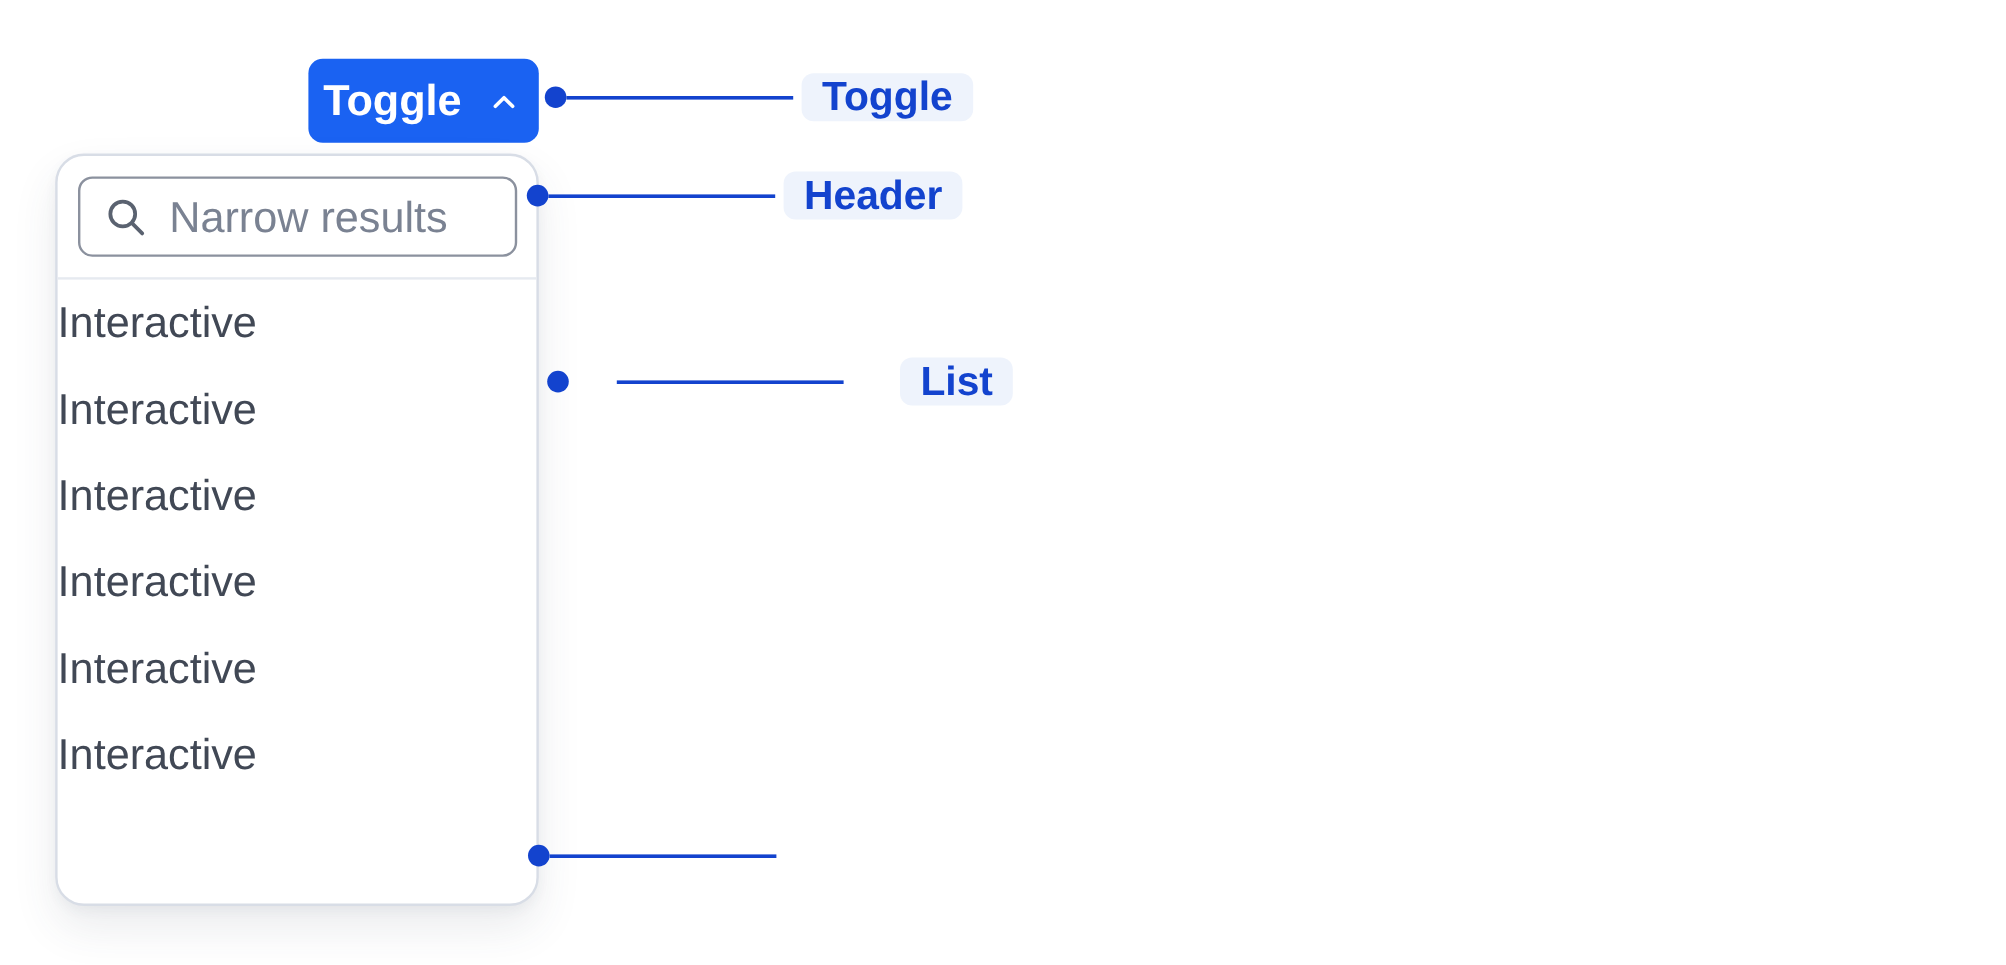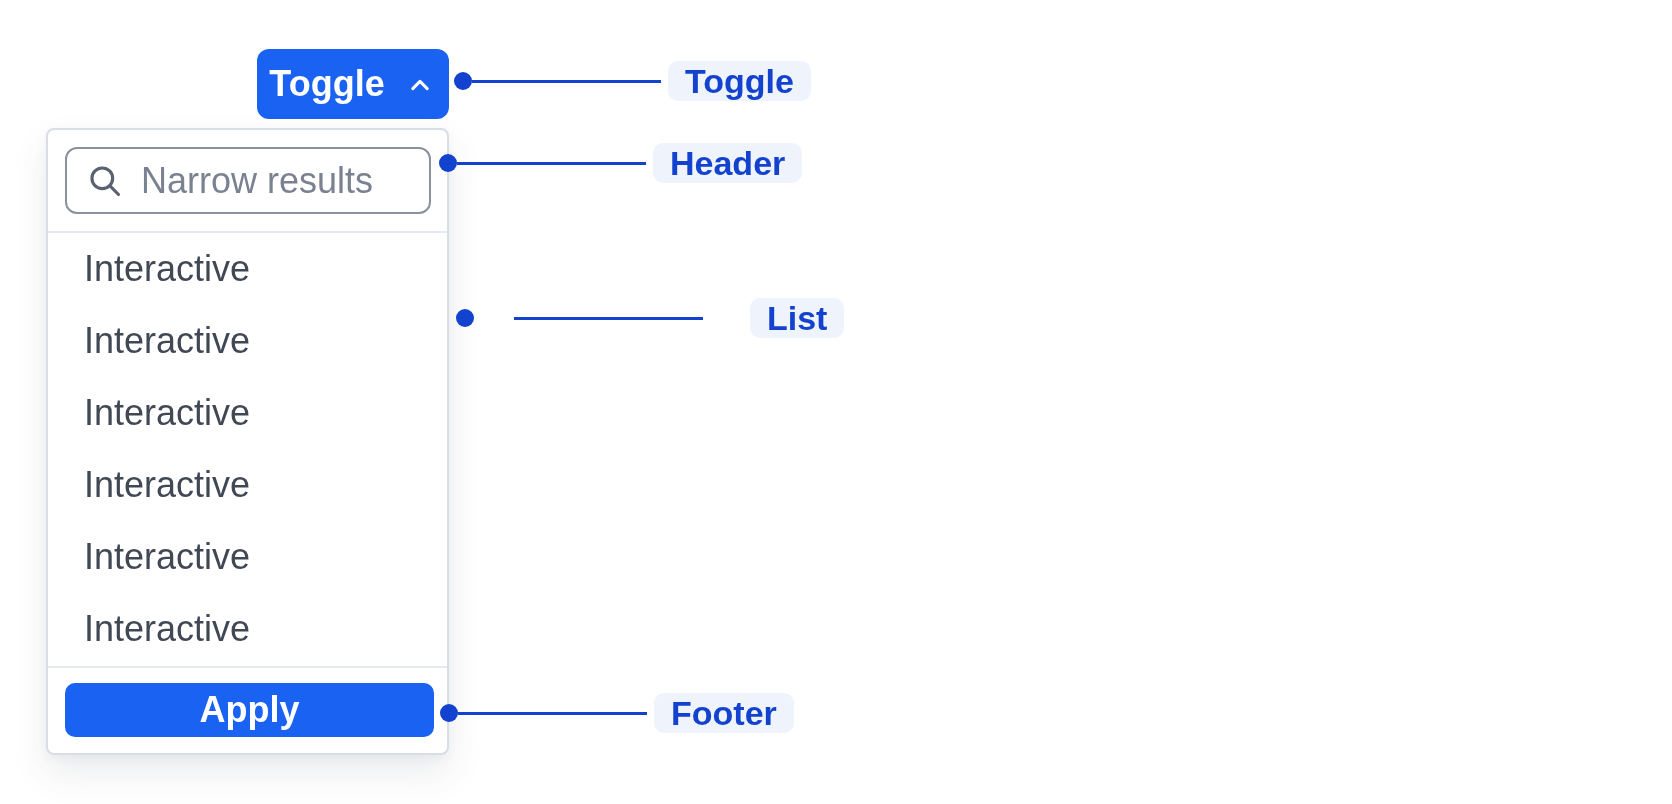--- a/index.html
+++ b/index.html
@@ -18,21 +18,21 @@
     cursor: pointer;
   }
   .toggle-btn svg { display: block; margin-top: 2px; }
 
   
   .panel {
     position: absolute; left: 46px; top: 128px;
     width: 403px; height: 627px;
     background: #ffffff;
     border: 2px solid #D8DDE6;
-    border-radius: 8px;
+    border-radius: 24px;
     box-shadow: 0 18px 36px rgba(60, 70, 90, 0.10), 0 4px 10px rgba(60,70,90,0.05);
     display: flex; flex-direction: column;
     overflow: hidden;
   }
 
   .panel-header { padding: 17px; border-bottom: 2px solid #E6EAF0; }
   .search-box {
     position: relative; width: 366px; height: 67px;
     border: 2px solid #8B919E; border-radius: 12px;
     background: #ffffff;
@@ -44,21 +44,20 @@
     font-family: "Liberation Sans", sans-serif;
     font-size: 36px; color: #414855;
     margin-left: 18px; width: 280px;
   }
   .search-box input::placeholder { color: #7A8292; opacity: 1; }
 
   .panel-list { flex: 1; display: flex; flex-direction: column; }
   .panel-list li {
     list-style: none; height: 72px;
     display: flex; align-items: center;
-    padding-left: 36px;
     font-size: 36px; color: #414855;
     cursor: pointer;
   }
 
   .panel-footer { border-top: 2px solid #E6EAF0; padding: 15px 17px 16px 17px; }
   .apply-btn {
     width: 369px; height: 54px;
     background: #1A62F2; color: #ffffff;
     border: none; border-radius: 10px;
     font-family: "Liberation Sans", sans-serif;
@@ -124,23 +123,20 @@
 
   <ul class="panel-list">
     <li>Interactive</li>
     <li>Interactive</li>
     <li>Interactive</li>
     <li>Interactive</li>
     <li>Interactive</li>
     <li>Interactive</li>
   </ul>
 
-  <div class="panel-footer">
-    <button class="apply-btn">Apply</button>
-  </div>
 
 </div>
 
 <div class="annotation ann-toggle">
   <span class="dot"></span>
   <span class="line"></span>
   <span class="pill">Toggle</span>
 </div>
 
 <div class="annotation ann-header">
@@ -151,14 +147,13 @@
 
 <div class="annotation ann-list">
   <span class="dot"></span>
   <span class="line"></span>
   <span class="pill">List</span>
 </div>
 
 <div class="annotation ann-footer">
   <span class="dot"></span>
   <span class="line"></span>
-  <span class="pill">Footer</span>
 </div>
 
 </body></html>

